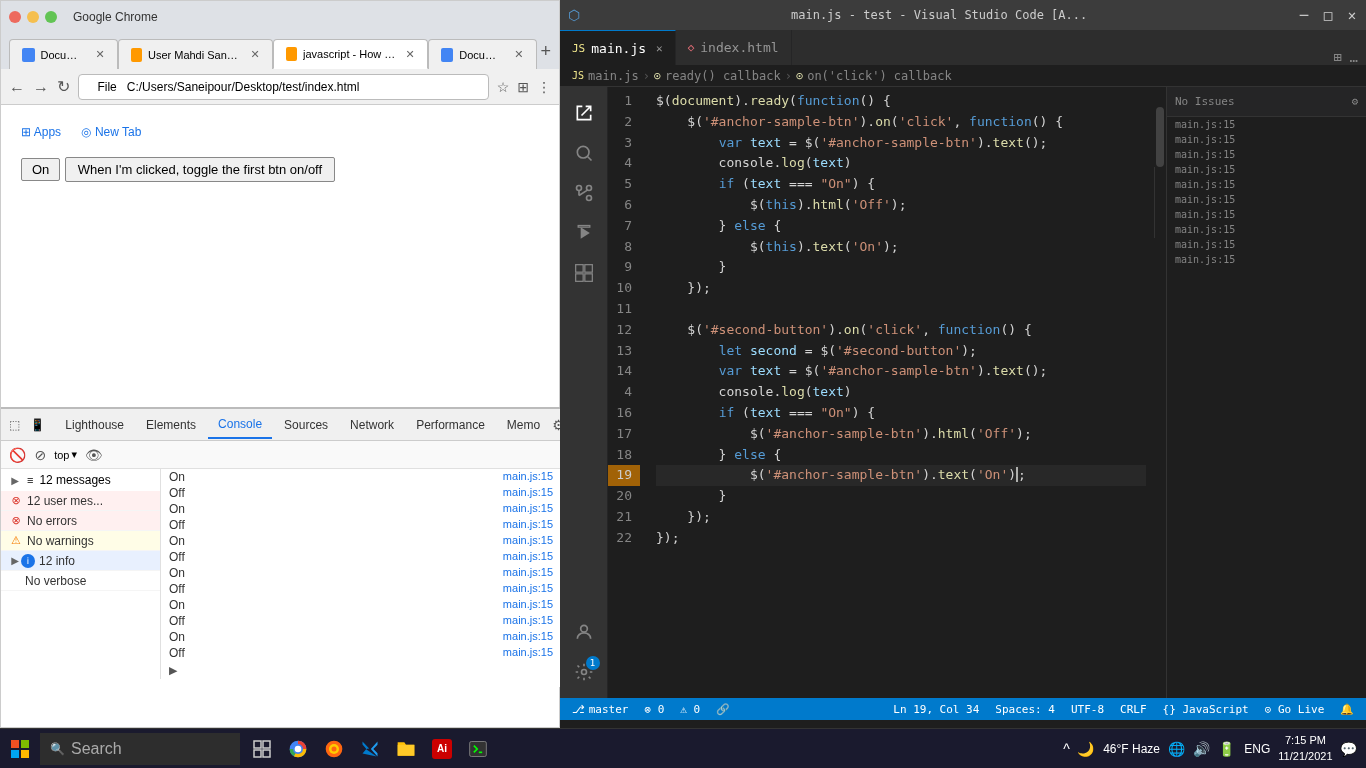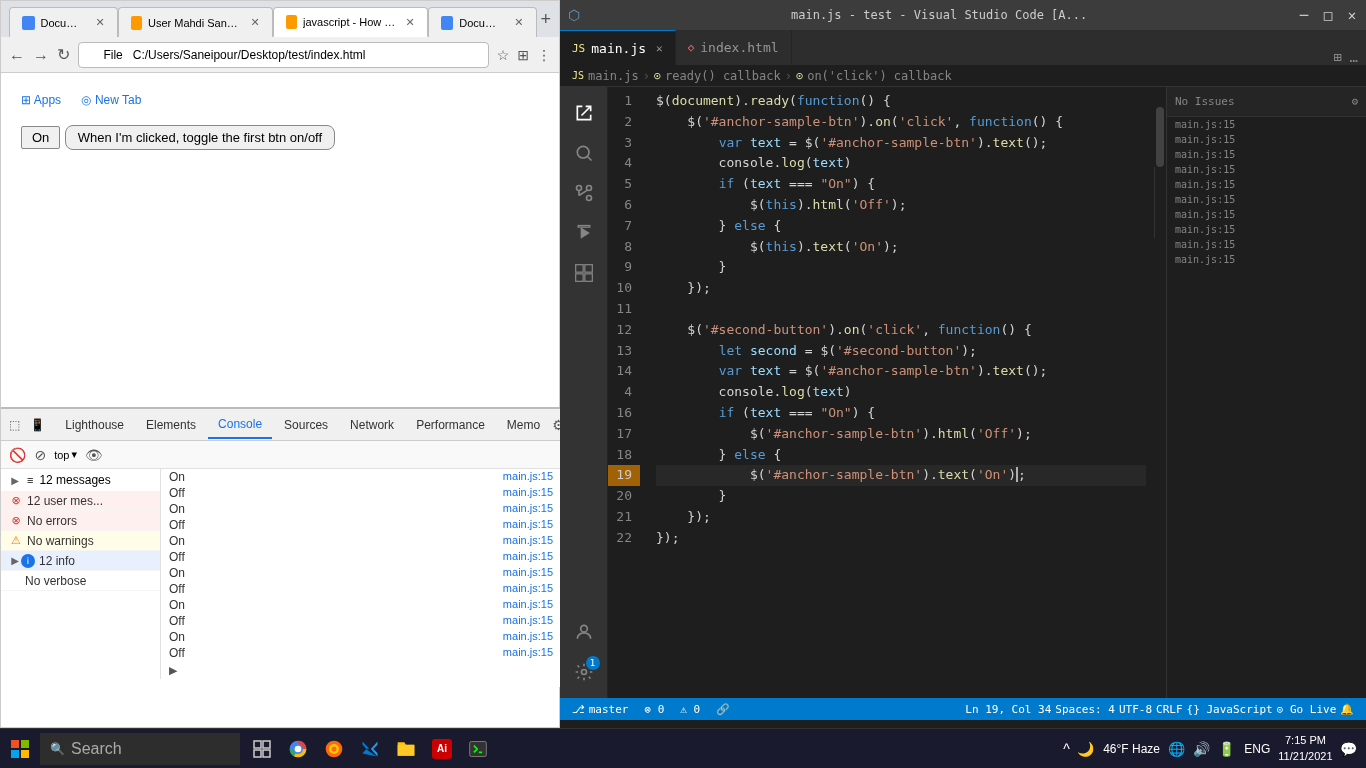--- a/index.html
+++ b/index.html
@@ -37,37 +37,37 @@
       max-width: 160px; white-space: nowrap; overflow: hidden; text-overflow: ellipsis;
     }
     .browser-tab.active { background: #fff; border-bottom: 1px solid #fff; }
     .browser-tab .tab-icon { width: 14px; height: 14px; border-radius: 2px; display: inline-block; }
     .browser-tab .tab-close { margin-left: 4px; color: #666; font-size: 11px; }
     .browser-addressbar {
       height: 36px; background: #f0f0f0; display: flex; align-items: center; padding: 0 8px; gap: 8px;
       border-bottom: 1px solid #ccc;
     }
     .address-input {
-      flex: 1; height: 26px; border: 1px solid #bbb; border-radius: 4px; padding: 0 24px;
+      flex: 1; height: 26px; border: 1px solid #bbb; border-radius: 4px; padding: 0 18px;
       font-size: 12px; background: #fff;
     }
     .browser-content {
       padding: 20px; background: #fff; height: calc(100% - 148px);
     }
     .browser-btn-on {
       display: inline-block; padding: 3px 10px; border: 1px solid #888; background: #f0f0f0;
       font-size: 13px; cursor: pointer; border-radius: 2px;
     }
     .browser-text {
       margin: 16px 0; font-size: 14px; color: #000;
     }
     .browser-text strong { font-weight: bold; }
     .browser-toggle-btn {
       display: inline-block; padding: 4px 12px; border: 1px solid #888; background: #f0f0f0;
-      font-size: 13px; cursor: pointer; border-radius: 8px; margin-top: 6px;
+      font-size: 13px; cursor: pointer; border-radius: 2px; margin-top: 6px;
     }
 
     
     .devtools {
       position: absolute; bottom: 40px; left: 0; width: 560px; height: 280px;
       background: #fff; border-top: 2px solid #bbb; font-size: 12px;
     }
     .devtools-tabs {
       height: 32px; background: #f0f0f0; display: flex; align-items: center; border-bottom: 1px solid #ccc;
       padding: 0 8px; gap: 2px;
@@ -171,21 +171,21 @@
     .kw { color: #569cd6; }
     .fn { color: #dcdcaa; }
     .str { color: #ce9178; }
     .var { color: #9cdcfe; }
     .plain { color: #d4d4d4; }
 
     .vscode-statusbar {
       height: 22px; background: #007acc; display: flex; align-items: center;
       padding: 0 12px; font-size: 11px; color: #fff; gap: 16px;
     }
-    .statusbar-right { margin-left: auto; display: flex; gap: 4px; }
+    .statusbar-right { margin-left: auto; display: flex; gap: 16px; }
     .statusbar-item { display: flex; align-items: center; gap: 4px; cursor: pointer; }
 
     
     .vscode-scrollbar {
       width: 12px; background: #1e1e1e;
     }
     .vscode-scrollbar-thumb {
       width: 8px; margin: 0 2px; background: #424242; border-radius: 4px; height: 60px; margin-top: 20px;
     }
     .right-panel {
@@ -196,20 +196,28 @@
     }
 
     
     .ln { height: 20.8px; display: flex; align-items: center; justify-content: flex-end; padding-right: 8px; color: #858585; font-size: 13px; }
   </style>
 </head>
 <body>
 
 <div class="browser">
 
+  <div class="browser-titlebar">
+    <div class="browser-controls">
+      <div class="browser-btn" style="background:#ed6a5e"></div>
+      <div class="browser-btn" style="background:#f5bf4f"></div>
+      <div class="browser-btn" style="background:#62c454"></div>
+    </div>
+    <span style="font-size:12px;color:#333;margin-left:8px">Google Chrome</span>
+  </div>
 
   <div class="browser-tabs">
     <div class="browser-tab">
       <div class="tab-icon" style="background:#4285f4"></div>
       <span style="font-size:11px;max-width:100px;overflow:hidden;text-overflow:ellipsis;white-space:nowrap">Document</span>
       <span class="tab-close">✕</span>
     </div>
     <div class="browser-tab">
       <div class="tab-icon" style="background:#f90"></div>
       <span style="font-size:11px;max-width:100px;overflow:hidden;text-overflow:ellipsis;white-space:nowrap">User Mahdi Saneipour -</span>

